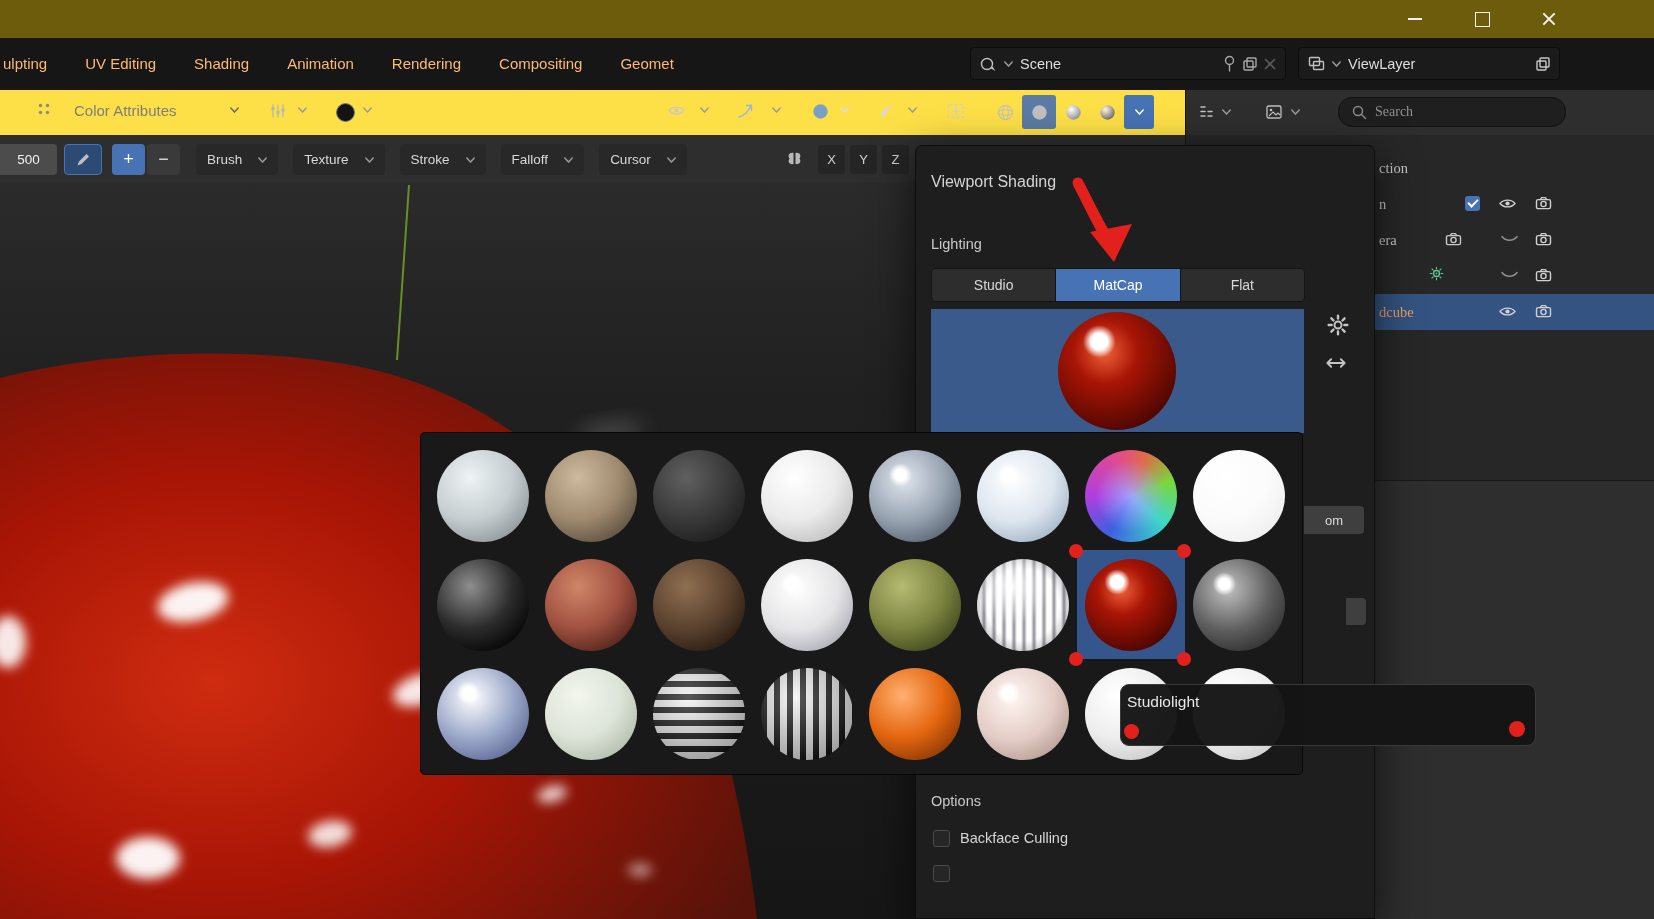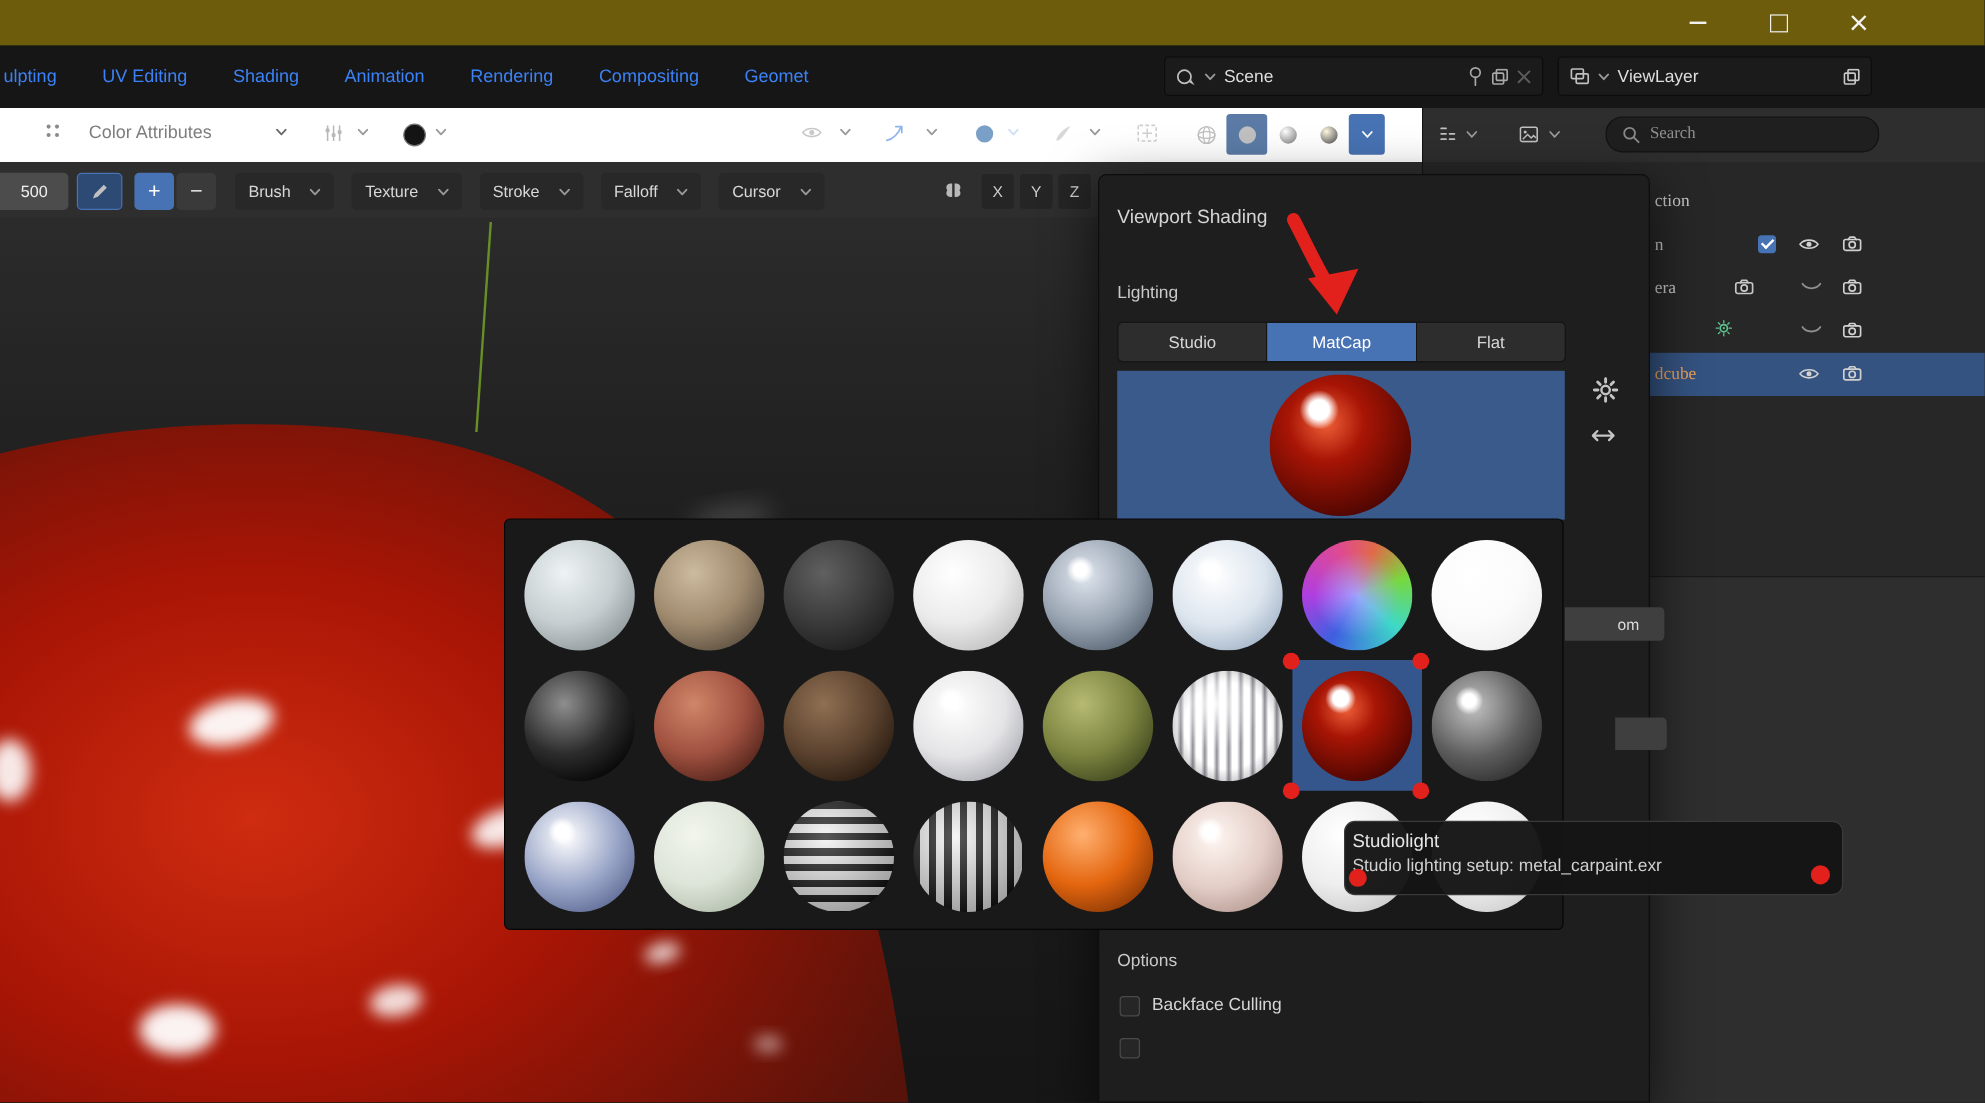--- a/index.html
+++ b/index.html
@@ -14,48 +14,48 @@
   .min-glyph{width:14px;height:2px;background:#f0f0f0;}
   .max-glyph{width:13px;height:13px;border:1.6px solid #f0f0f0;}
   .close-glyph{position:relative;width:16px;height:16px;}
   .close-glyph::before,.close-glyph::after{content:'';position:absolute;left:7px;top:0;width:2px;height:16px;background:#f4f4f4;}
   .close-glyph::before{transform:rotate(45deg);}
   .close-glyph::after{transform:rotate(-45deg);}
 
   
   #menubar{position:absolute;left:0;top:38px;width:1654px;height:52px;background:#161616;border-bottom:1px solid #0c0c0c;}
   #workspace-tabs{display:flex;align-items:center;height:52px;}
-  .ws-tab{padding:16px 19px;font-size:15px;color:#3b82f6;line-height:52px;white-space:nowrap;}
+  .ws-tab{padding:16px 19px;font-size:15px;color:#fdba74;line-height:52px;white-space:nowrap;}
   .ws-tab:first-child{padding-left:3px;}
   .pill{display:flex;align-items:center;background:#1b1b1b;border:1px solid #0c0c0c;border-radius:4px;height:33px;box-sizing:border-box;}
   .pill .val{font-size:14.5px;color:#dedede;}
   .icn{display:inline-flex;align-items:center;justify-content:center;color:#c0c0c0;}
   .chev{display:inline-flex;color:#9a9a9a;}
 
   
-  #vp-header{position:absolute;left:0;top:90px;width:1185px;height:45px;background:#ffffff;border-bottom:2px solid #a21caf;text-align:right;}
+  #vp-header{position:absolute;left:0;top:90px;width:1185px;height:45px;background:#fde047;border-bottom:2px solid #a21caf;text-align:right;}
   #tool-row{position:absolute;left:0;top:135px;width:1185px;height:47px;background:#2e2e2e;border-bottom:1px solid #1f1f1f;}
   .tool-btn{display:inline-flex;align-items:center;gap:16px;background:#282828;border-radius:4px;height:31px;padding:0 11px;font-size:13.5px;color:#d8d8d8;}
   .axis-btn{width:27px;height:29px;background:#252525;border-radius:3px;color:#cfcfcf;font-size:13px;display:flex;align-items:center;justify-content:center;}
   .mode-cell{width:34px;height:34px;display:flex;align-items:center;justify-content:center;border-radius:3px;color:#c6c6c6;}
   .swatch{width:17px;height:17px;border-radius:50%;background:#141414;border:1.5px solid #787878;}
 
   
   #right-panel{position:absolute;left:1185px;top:90px;width:469px;height:829px;background:#2e2e2e;border-left:1px solid #141414;font-family:Liberation Serif, serif;}
   #outliner-header{position:absolute;left:0;top:0;width:469px;height:45px;background:#2e2e2e;}
   #outliner-body{position:absolute;left:0;top:45px;width:469px;height:345px;background:#272727;}
   #props-body{position:absolute;left:0;top:390px;width:469px;height:439px;background:#2e2e2e;border-top:1px solid #1a1a1a;}
   .searchbox{display:flex;align-items:center;gap:8px;background:#1f1f1f;border:1px solid #121212;border-radius:14px;height:30px;padding:0 12px;box-sizing:border-box;color:#909090;font-size:14px;}
   .o-row{position:relative;height:36px;}
   .o-row.sel{background:#345381;}
   .o-label{position:absolute;left:193px;top:0;line-height:36px;font-size:14.5px;color:#c6c6c6;}
   .o-ic{position:absolute;top:8px;}
   .o-check{position:absolute;top:10px;width:15px;height:15px;background:#4772b3;border-radius:3px;}
   .o-check::after{content:'';display:block;width:8px;height:4px;border-left:2px solid #fff;border-bottom:2px solid #fff;transform:rotate(-45deg);margin:3px auto 0;}
-  .chip{background:#3f3f3f;border-radius:0 4px 4px 0;color:#dcdcdc;font-size:13px;display:flex;align-items:center;justify-content:center;padding-left:23px;}
+  .chip{background:#3f3f3f;border-radius:0 4px 4px 0;color:#dcdcdc;font-size:13px;display:flex;align-items:center;justify-content:center;}
 
   
   #shading-popup{position:absolute;left:915px;top:145px;width:460px;height:774px;background:#1e1e1e;border:1px solid #0d0d0d;border-radius:7px 7px 0 0;box-shadow:0 12px 44px rgba(0,0,0,.65);z-index:10;box-sizing:border-box;}
   .pop-label{position:absolute;font-size:14.5px;color:#c9c9c9;}
   #lighting-segmented{position:absolute;left:15px;top:122px;width:372px;height:32px;display:flex;border:1px solid #141414;border-radius:5px;overflow:hidden;}
   .seg{flex:1;display:flex;align-items:center;justify-content:center;font-size:14px;color:#d8d8d8;background:#2d2d2d;border-right:1px solid #141414;}
   .seg:last-child{border-right:none;}
   .seg.sel{background:#4772b3;color:#ffffff;}
   #matcap-preview{position:absolute;left:15px;top:163px;width:373px;height:124px;background:#3a5a8c;}
   #matcap-preview-sphere{position:absolute;left:127px;top:3px;width:118px;height:118px;border-radius:50%;}
@@ -637,21 +637,20 @@
           <div class="mc-sphere" style="background: radial-gradient(circle at 36% 30%, rgb(255, 255, 255) 0%, rgb(238, 238, 238) 48%, rgb(204, 204, 204) 82%);"></div>
         </div>
         <div class="mc-cell">
           <div class="mc-sphere" style="background: radial-gradient(circle at 36% 30%, rgb(255, 255, 255) 0%, rgb(240, 240, 240) 48%, rgb(208, 208, 208) 82%);"></div>
         </div>
       </div>
   </div>
 
   <div id="studiolight-tooltip">
     <div class="t1">Studiolight</div>
-    <div class="t2">Studio lighting setup: metal_carpaint.exr</div>
   </div>
 
   <div id="anno-layer">
     <svg class="abs" style="left:1030px;top:158px;" width="130" height="120" viewBox="0 0 130 120">
       <path d="M48,25 C60,48 66,62 78,82" fill="none" stroke-width="11" stroke-linecap="round" stroke="#e2211c"></path>
       <polygon points="60,74 102,66 84,104" fill="#e2211c"></polygon>
     </svg>
   <div class="anno-dot" style="left: 1069px; top: 544px; width: 14px; height: 14px; background: rgb(226, 33, 28);"></div>
       <div class="anno-dot" style="left: 1177px; top: 544px; width: 14px; height: 14px; background: rgb(226, 33, 28);"></div>
       <div class="anno-dot" style="left: 1069px; top: 652px; width: 14px; height: 14px; background: rgb(226, 33, 28);"></div>

